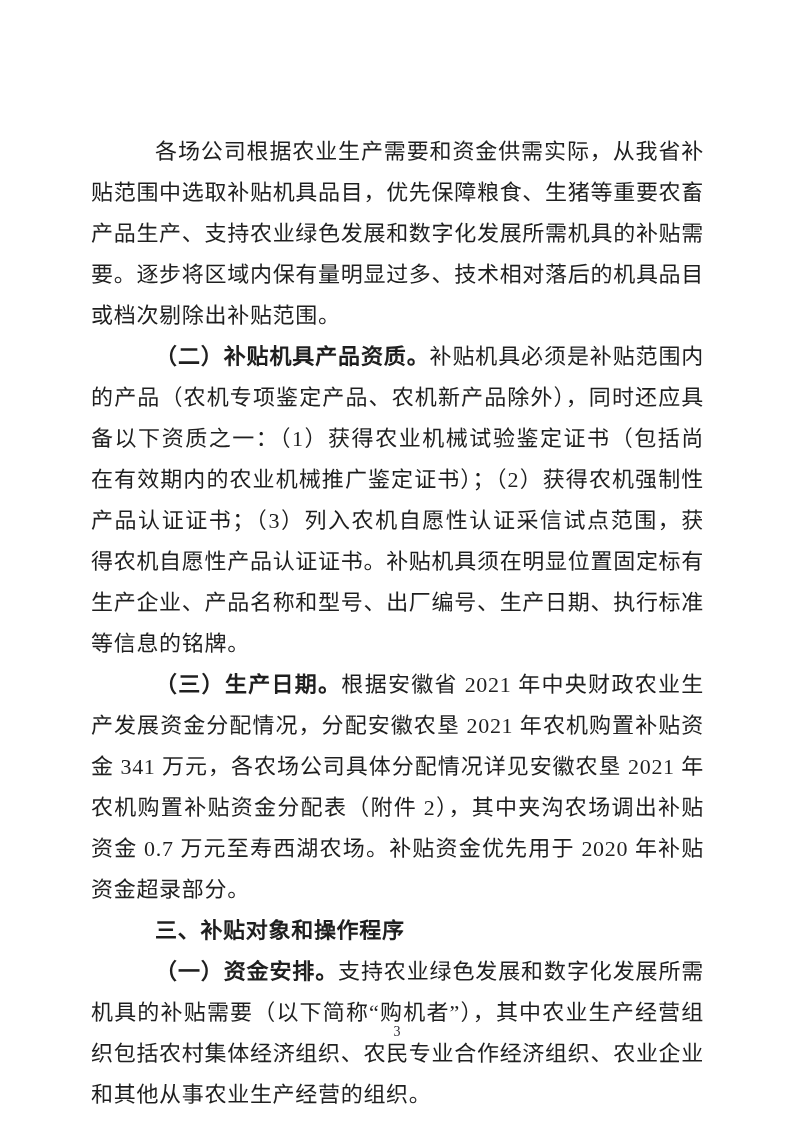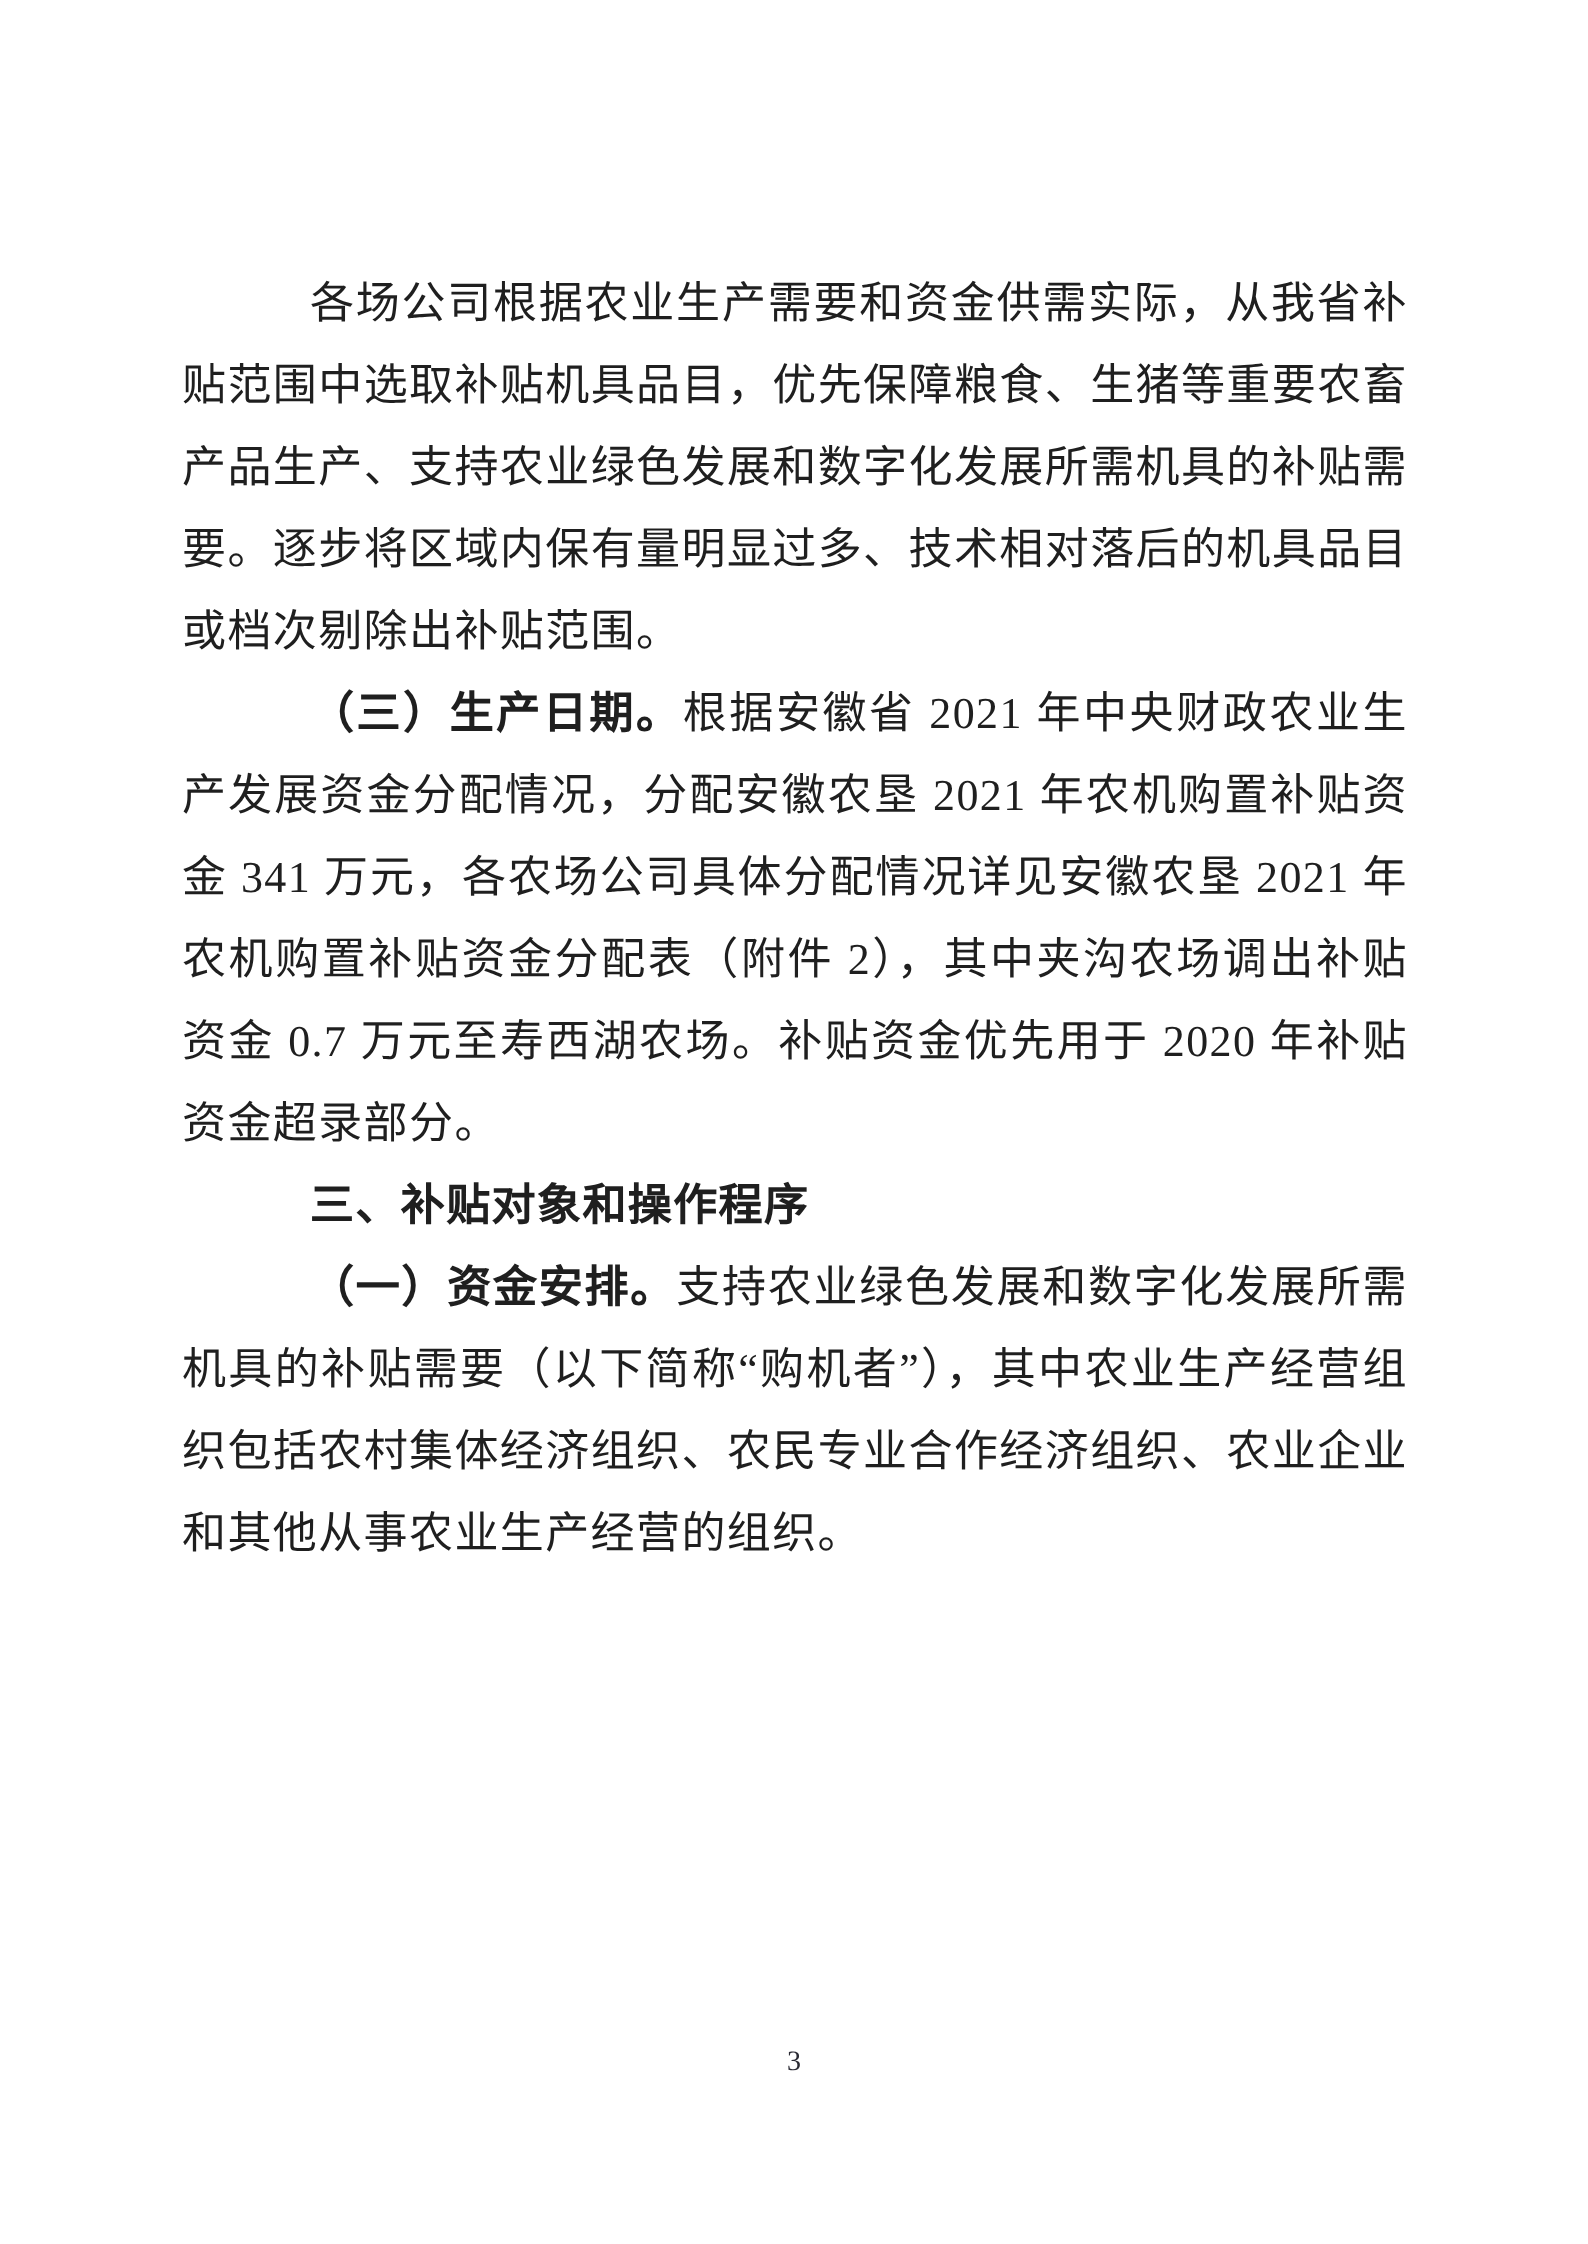--- a/index.html
+++ b/index.html
@@ -54,20 +54,21 @@
   }
 </style>
 </head>
 <body>
 
 <div class="page">
   <div class="content">
 
     <p class="para"><span class="lead"></span><span>各场公司根据农业生产需要和资金供需实际，从我省补贴范围中选取补贴机具品目，优先保障粮食、生猪等重要农畜产品生产、支持农业绿色发展和数字化发展所需机具的补贴需要。逐步将区域内保有量明显过多、技术相对落后的机具品目或档次剔除出补贴范围。</span></p>
 
+    <p class="para"><span class="lead">（二）补贴机具产品资质。</span><span>补贴机具必须是补贴范围内的产品（农机专项鉴定产品、农机新产品除外），同时还应具备以下资质之一：（1）获得农业机械试验鉴定证书（包括尚在有效期内的农业机械推广鉴定证书）；（2）获得农机强制性产品认证证书；（3）列入农机自愿性认证采信试点范围，获得农机自愿性产品认证证书。补贴机具须在明显位置固定标有生产企业、产品名称和型号、出厂编号、生产日期、执行标准等信息的铭牌。</span></p>
 
     <p class="para"><span class="lead">（三）生产日期。</span><span>根据安徽省 2021 年中央财政农业生产发展资金分配情况，分配安徽农垦 2021 年农机购置补贴资金 341 万元，各农场公司具体分配情况详见安徽农垦 2021 年农机购置补贴资金分配表（附件 2），其中夹沟农场调出补贴资金 0.7 万元至寿西湖农场。补贴资金优先用于 2020 年补贴资金超录部分。</span></p>
 
     <p class="para heading"><span>三、补贴对象和操作程序</span></p>
 
     <p class="para"><span class="lead">（一）资金安排。</span><span>支持农业绿色发展和数字化发展所需机具的补贴需要（以下简称“购机者”），其中农业生产经营组织包括农村集体经济组织、农民专业合作经济组织、农业企业和其他从事农业生产经营的组织。</span></p>
 
   </div>
 
   <div class="page-number">3</div>

